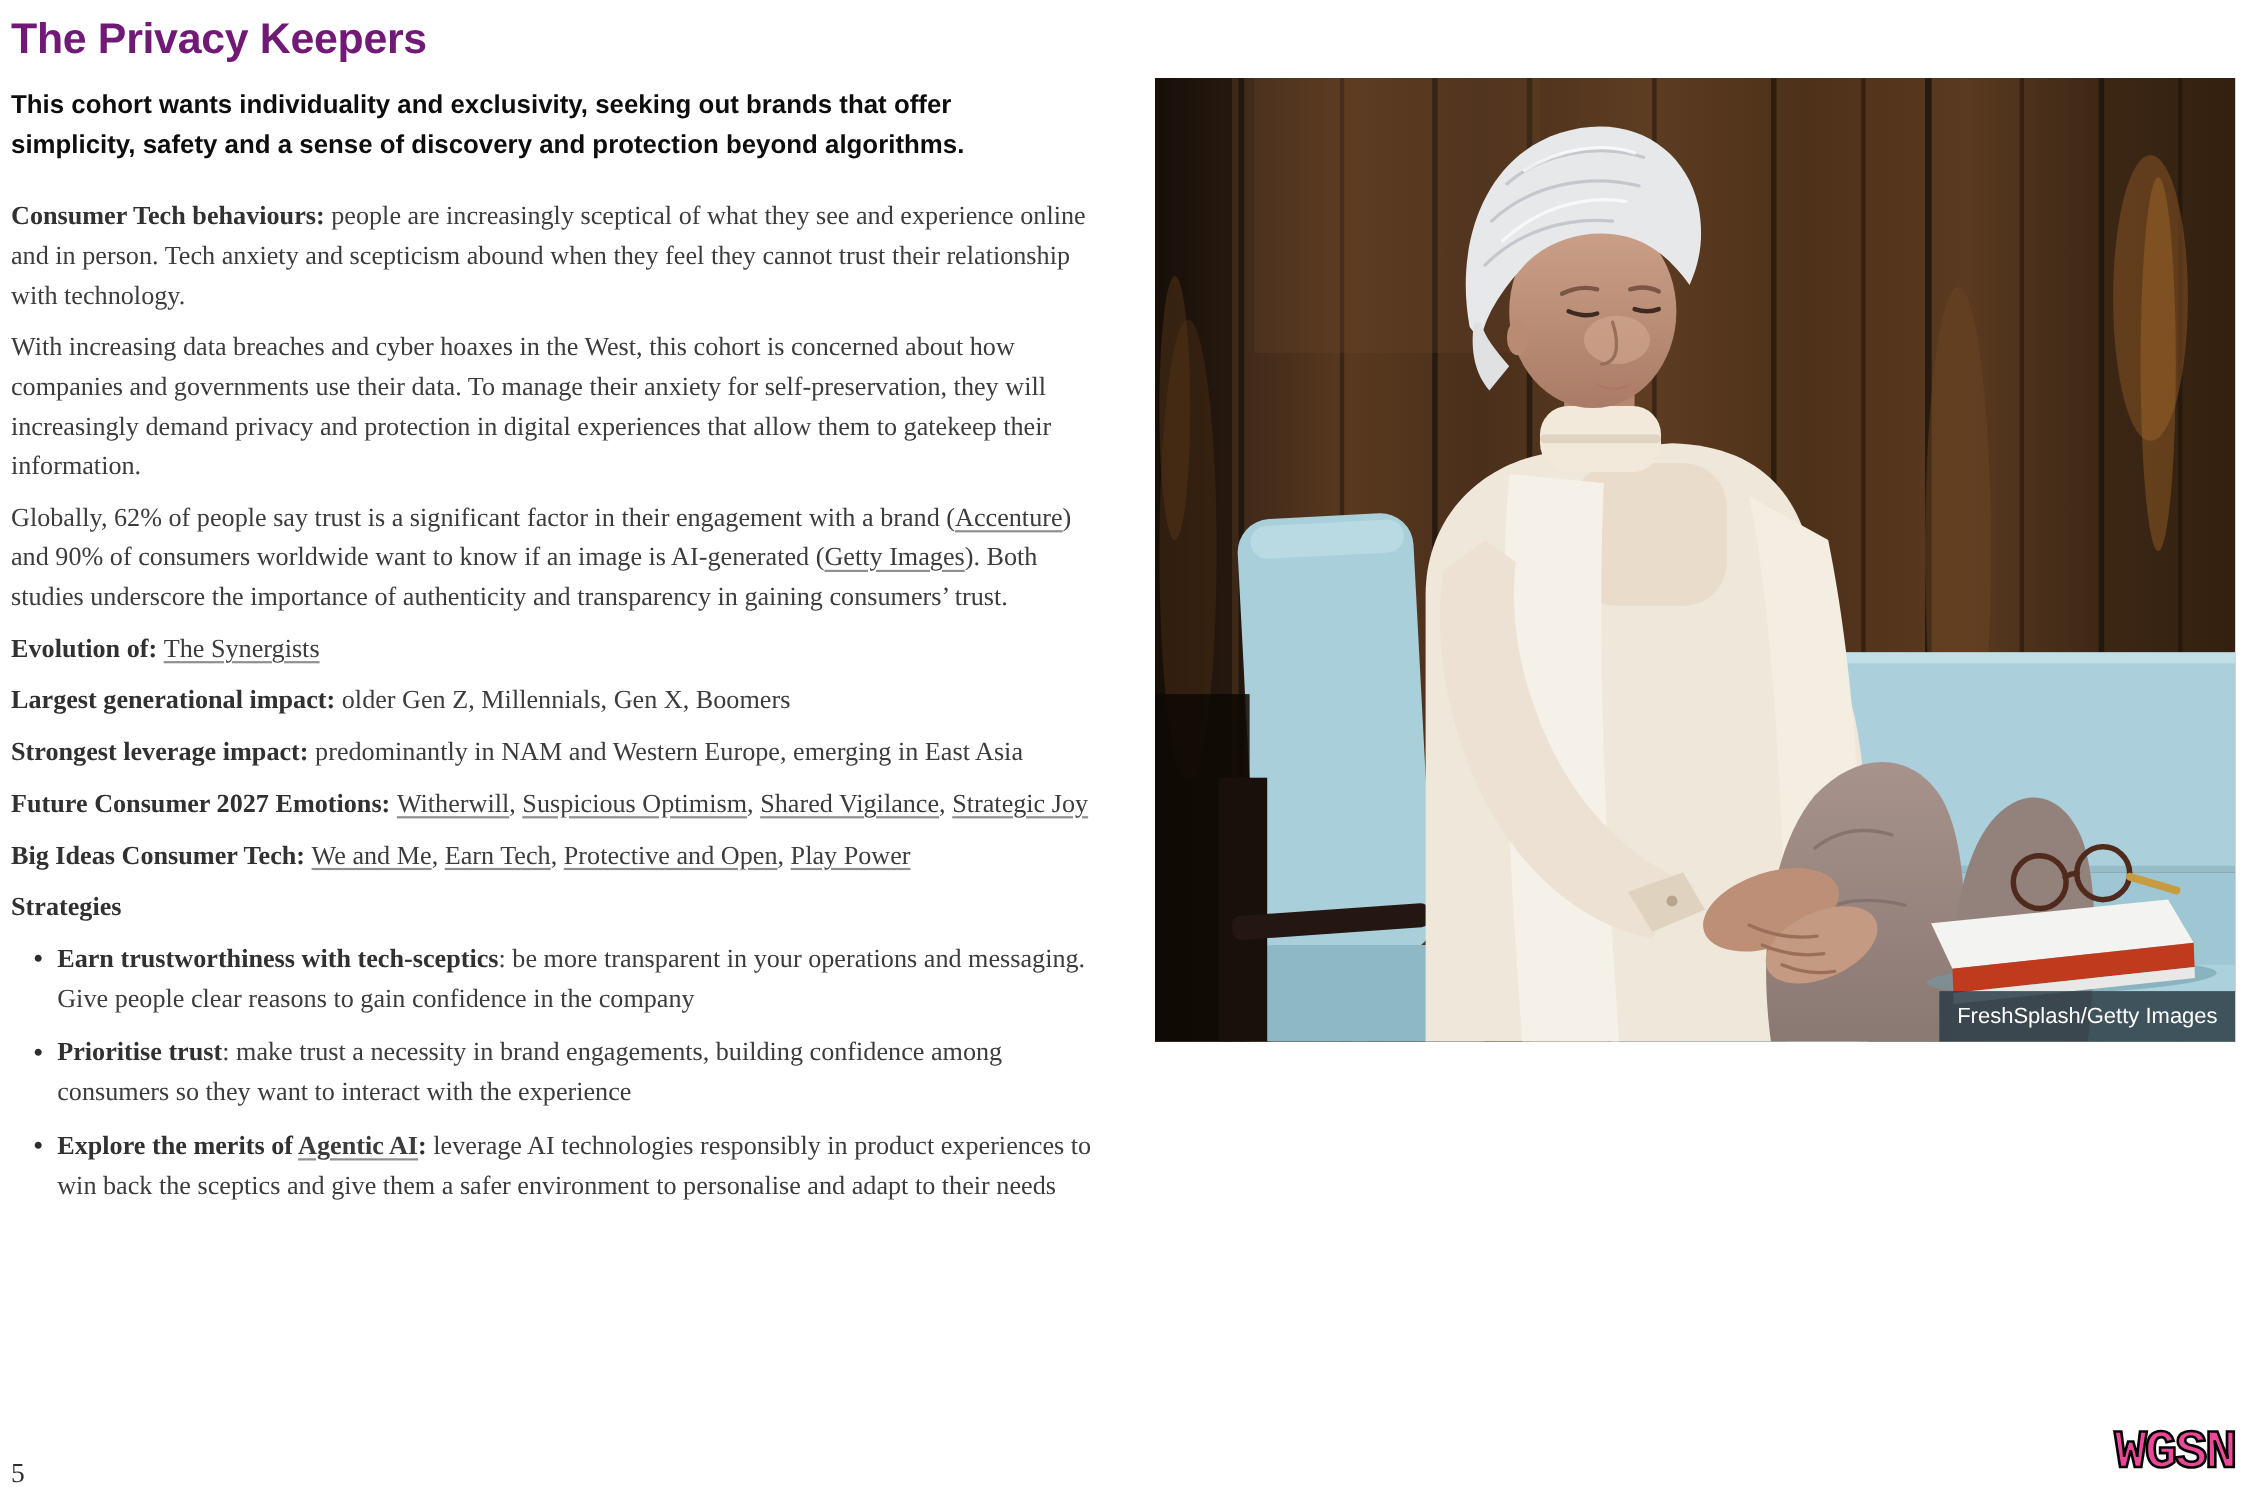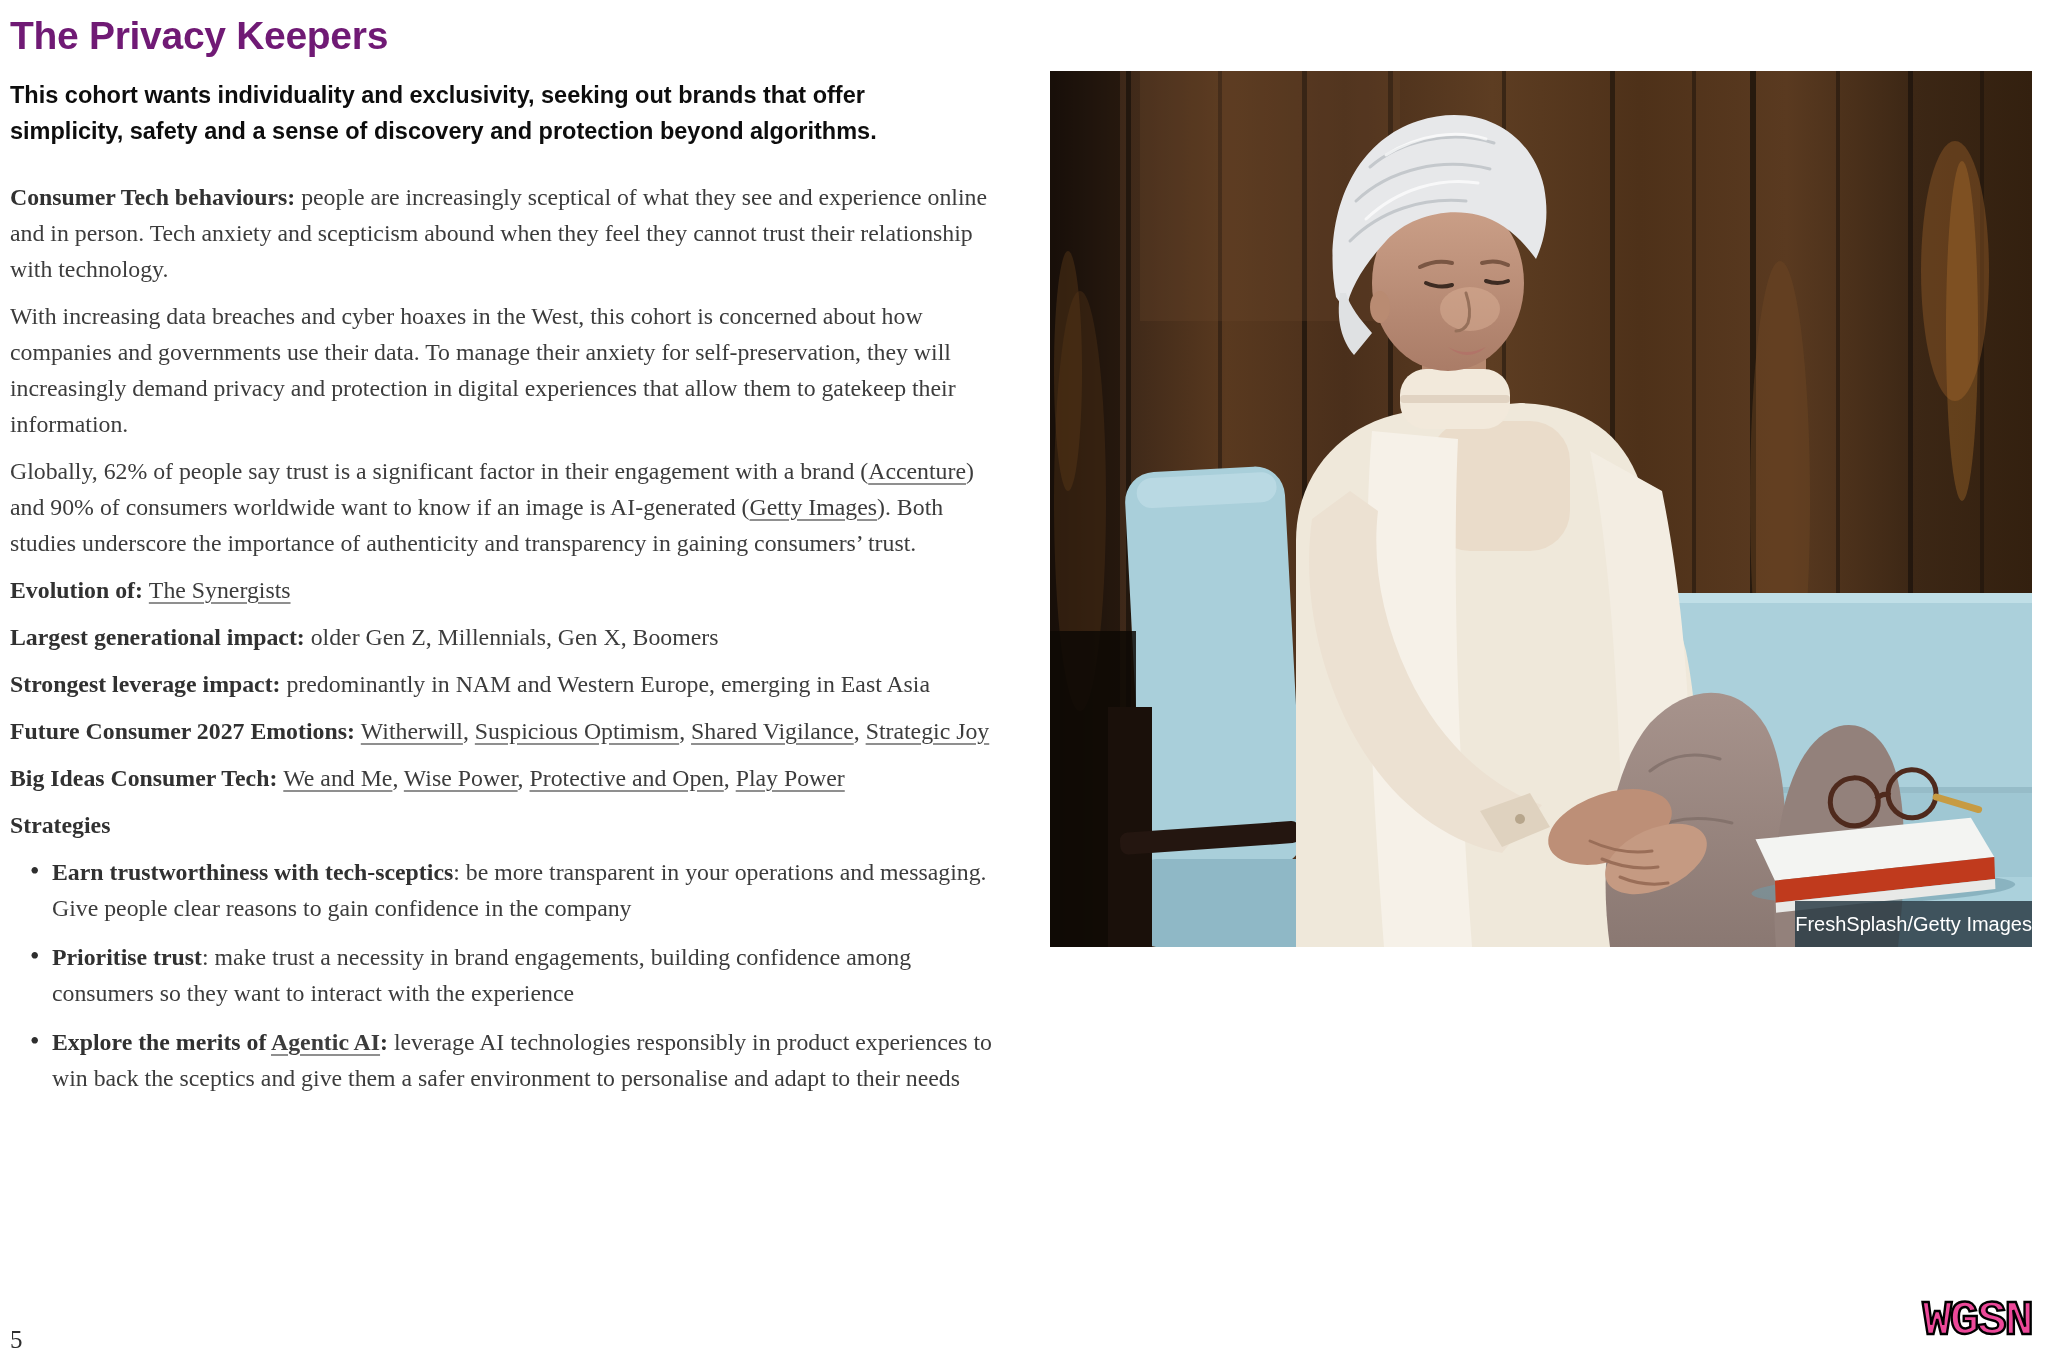--- a/index.html
+++ b/index.html
@@ -17,21 +17,21 @@
     text-decoration-color:#8f8f8f;text-underline-offset:4px;cursor:pointer;}
   #blocks ul{list-style:none;margin:4px 0 14px 0;padding:0 0 0 20px;}
   #blocks li{position:relative;padding-left:22px;margin:0 0 13px 0;
     font-family:"Liberation Serif",serif;font-size:23.8px;line-height:36px;color:#3c3c3c;}
   #blocks li::before{content:"\2022";position:absolute;left:0;top:-1px;font-size:27px;color:#2e2e2e;}
 
   
   .photo{position:absolute;left:1050px;top:71px;width:982px;height:876px;overflow:hidden;background:#3c2817;}
   .photo svg{display:block;}
   .credit{position:absolute;right:0;bottom:0;height:46px;background:rgba(43,61,70,0.85);
-    color:#fff;font-family:"Liberation Sans",sans-serif;font-size:20px;line-height:46px;padding:0 0;}
+    color:#fff;font-family:"Liberation Sans",sans-serif;font-size:20px;line-height:46px;padding:0 16px;}
 
   
   .page-num{position:absolute;left:10px;bottom:4px;font-family:"Liberation Serif",serif;font-size:25px;color:#2f2f2f;}
   .logo{position:absolute;right:26px;bottom:12px;font-family:Liberation Mono, monospace;font-weight:700;
     font-size:49px;line-height:1;letter-spacing:-2px;color:#ec4899;-webkit-text-stroke:2.4px #000;}
 </style>
 </head>
 <body>
 
 <div class="page">
@@ -40,21 +40,21 @@
     <h1 class="title">The Privacy Keepers</h1>
     <p class="intro">This cohort wants individuality and exclusivity, seeking out brands that offer simplicity, safety and a sense of discovery and protection beyond algorithms.</p>
     <div id="blocks">
         <p class="body-p"><span class="b">Consumer Tech behaviours: </span><span>people are increasingly sceptical of what they see and experience online and in person. Tech anxiety and scepticism abound when they feel they cannot trust their relationship with technology.</span></p>
         <p class="body-p"><span>With increasing data breaches and cyber hoaxes in the West, this cohort is concerned about how companies and governments use their data. To manage their anxiety for self-preservation, they will increasingly demand privacy and protection in digital experiences that allow them to gatekeep their information.</span></p>
         <p class="body-p"><span>Globally, 62% of people say trust is a significant factor in their engagement with a brand (</span><a class="seg-link">Accenture</a><span>) and 90% of consumers worldwide want to know if an image is AI-generated (</span><a class="seg-link">Getty Images</a><span>). Both studies underscore the importance of authenticity and transparency in gaining consumers’ trust.</span></p>
         <p class="body-p"><span class="b">Evolution of: </span><a class="seg-link">The Synergists</a></p>
         <p class="body-p"><span class="b">Largest generational impact: </span><span>older Gen Z, Millennials, Gen X, Boomers</span></p>
         <p class="body-p"><span class="b">Strongest leverage impact: </span><span>predominantly in NAM and Western Europe, emerging in East Asia</span></p>
         <p class="body-p"><span class="b">Future Consumer 2027 Emotions: </span><a class="seg-link">Witherwill</a><span>, </span><a class="seg-link">Suspicious Optimism</a><span>, </span><a class="seg-link">Shared Vigilance</a><span>, </span><a class="seg-link">Strategic Joy</a></p>
-        <p class="body-p"><span class="b">Big Ideas Consumer Tech: </span><a class="seg-link">We and Me</a><span>, </span><a class="seg-link">Wise Power</a><span>, </span><a class="seg-link">Protective and Open</a><span>, </span><a class="seg-link">Play Power</a></p>
+        <p class="body-p"><span class="b">Big Ideas Consumer Tech: </span><a class="seg-link">We and Me</a><span>, </span><a class="seg-link">Earn Tech</a><span>, </span><a class="seg-link">Protective and Open</a><span>, </span><a class="seg-link">Play Power</a></p>
         <p class="body-p"><span class="b">Strategies</span></p>
         <ul>
           <li><span class="b">Earn trustworthiness with tech-sceptics</span><span>: be more transparent in your operations and messaging. Give people clear reasons to gain confidence in the company</span></li>
           <li><span class="b">Prioritise trust</span><span>: make trust a necessity in brand engagements, building confidence among consumers so they want to interact with the experience</span></li>
           <li><span class="b">Explore the merits of </span><a class="seg-link b">Agentic AI</a><span class="b">:</span><span> leverage AI technologies responsibly in product experiences to win back the sceptics and give them a safer environment to personalise and adapt to their needs</span></li>
         </ul>
       </div>
   </div>
 
   <div class="photo">

